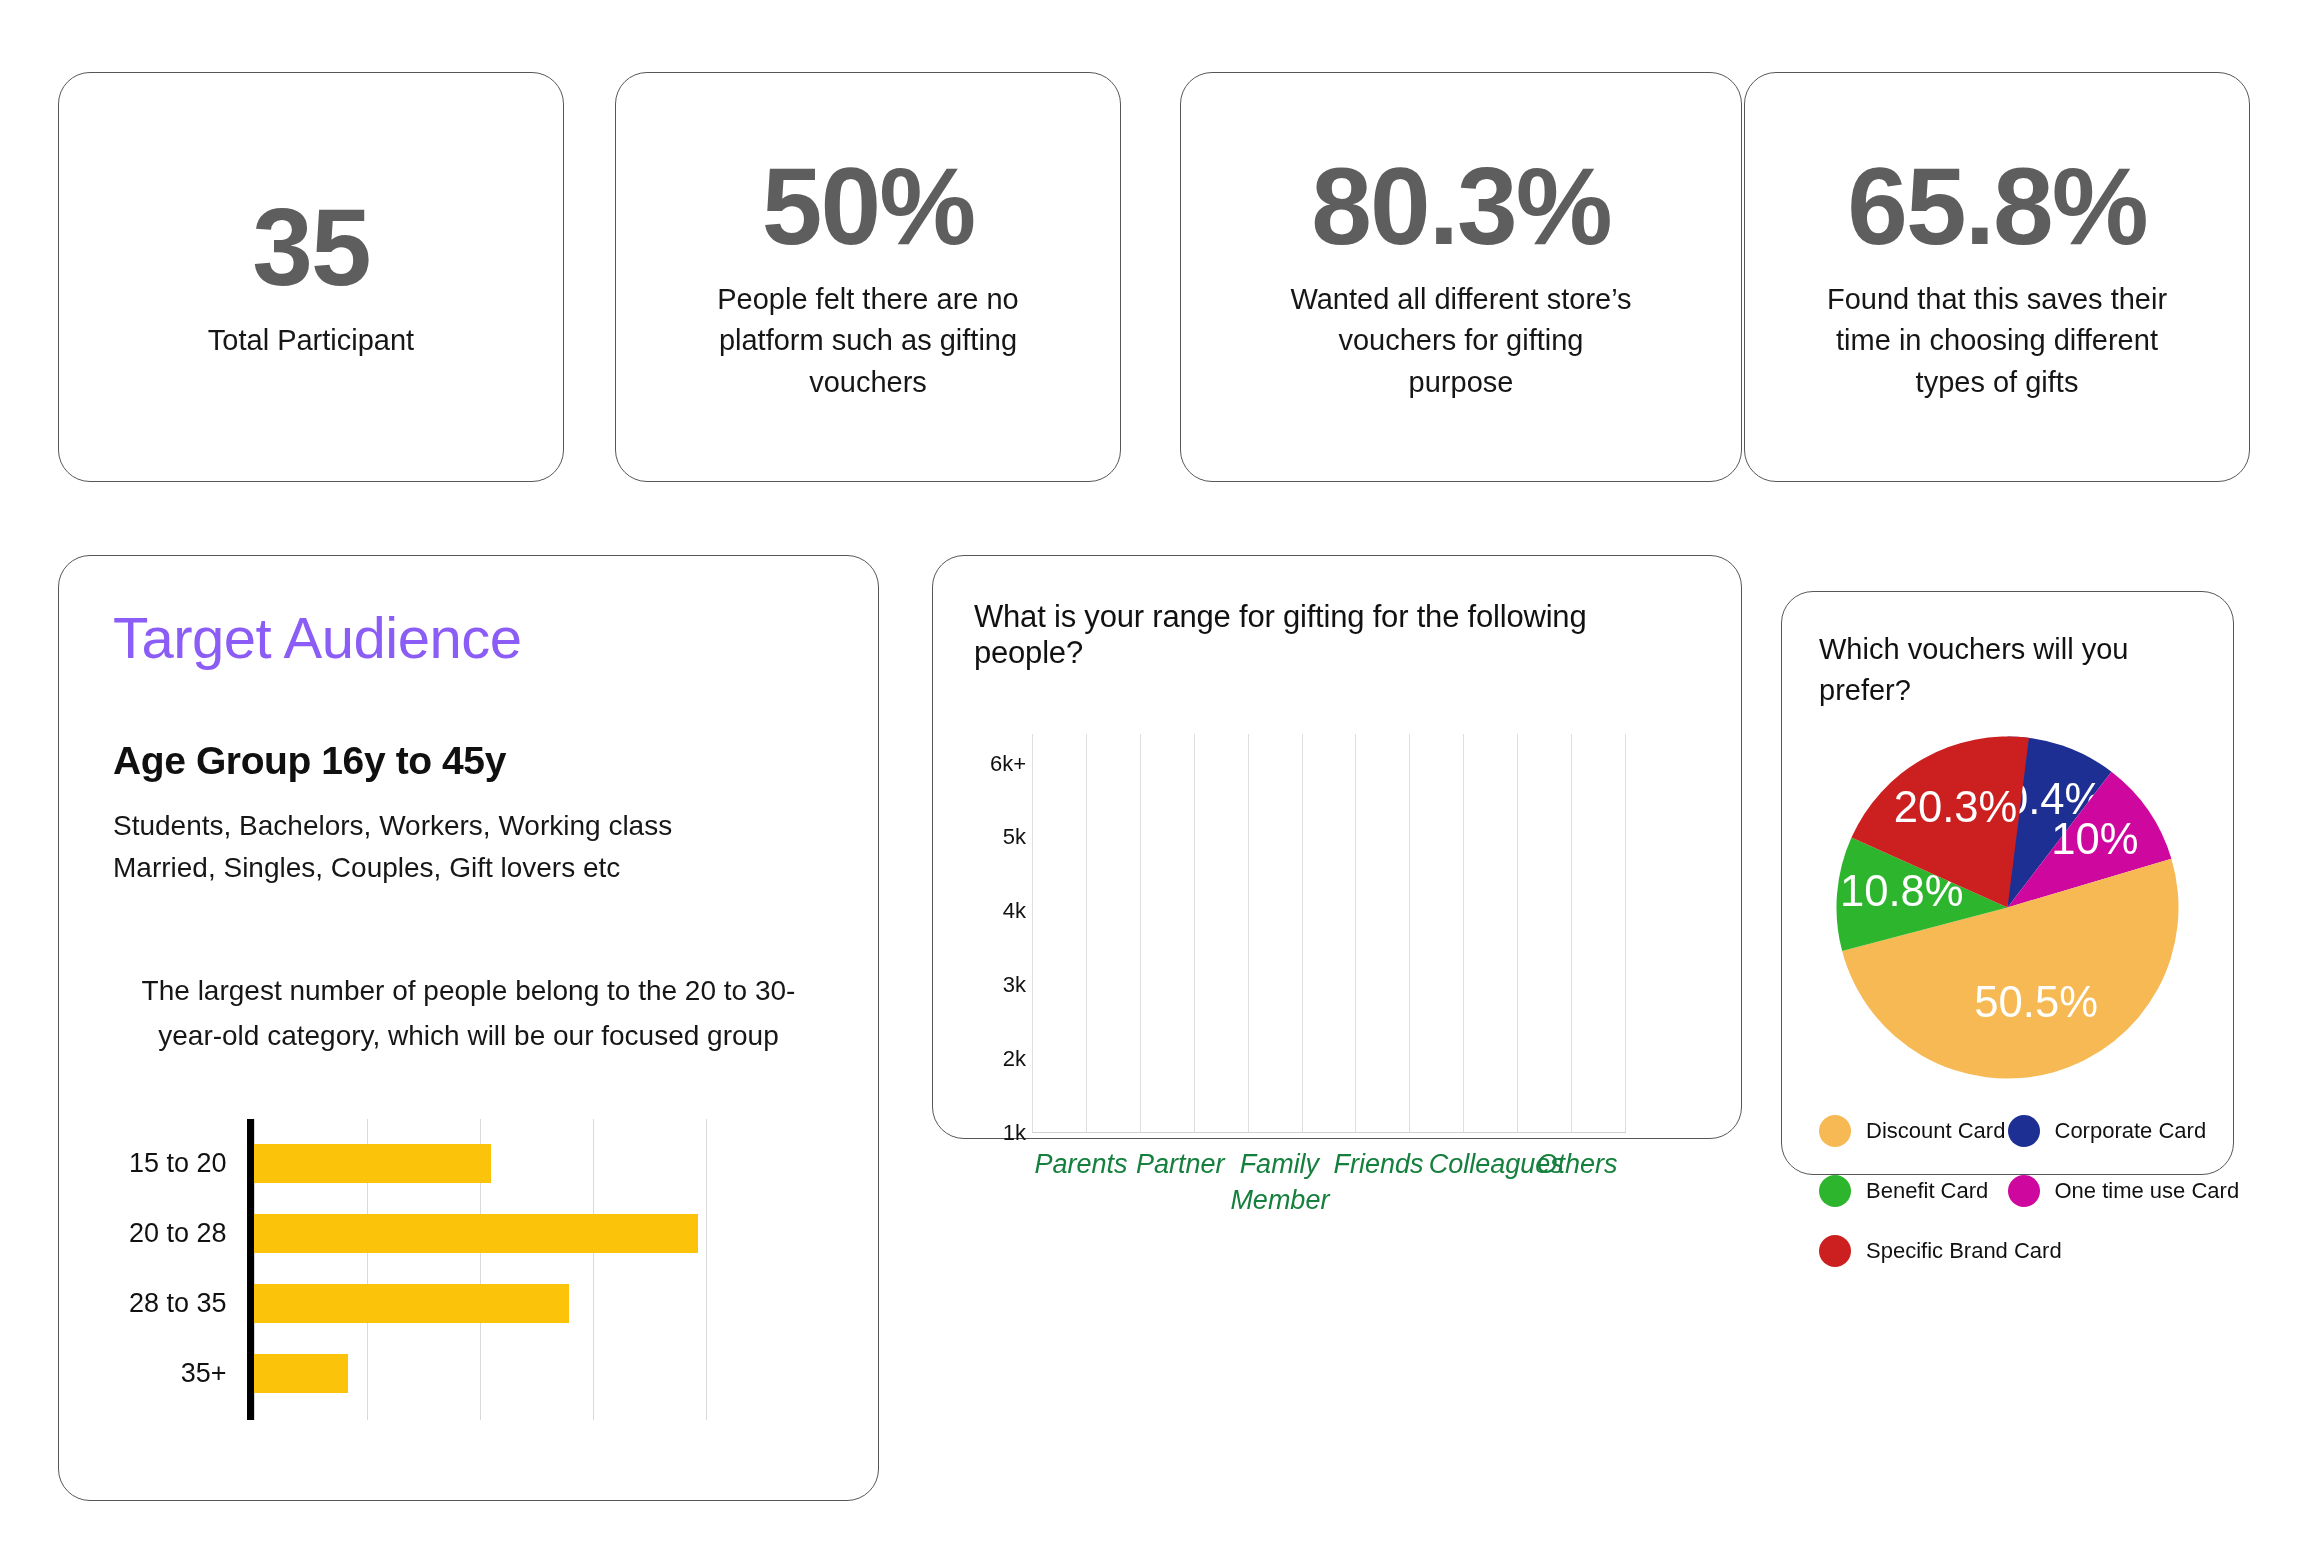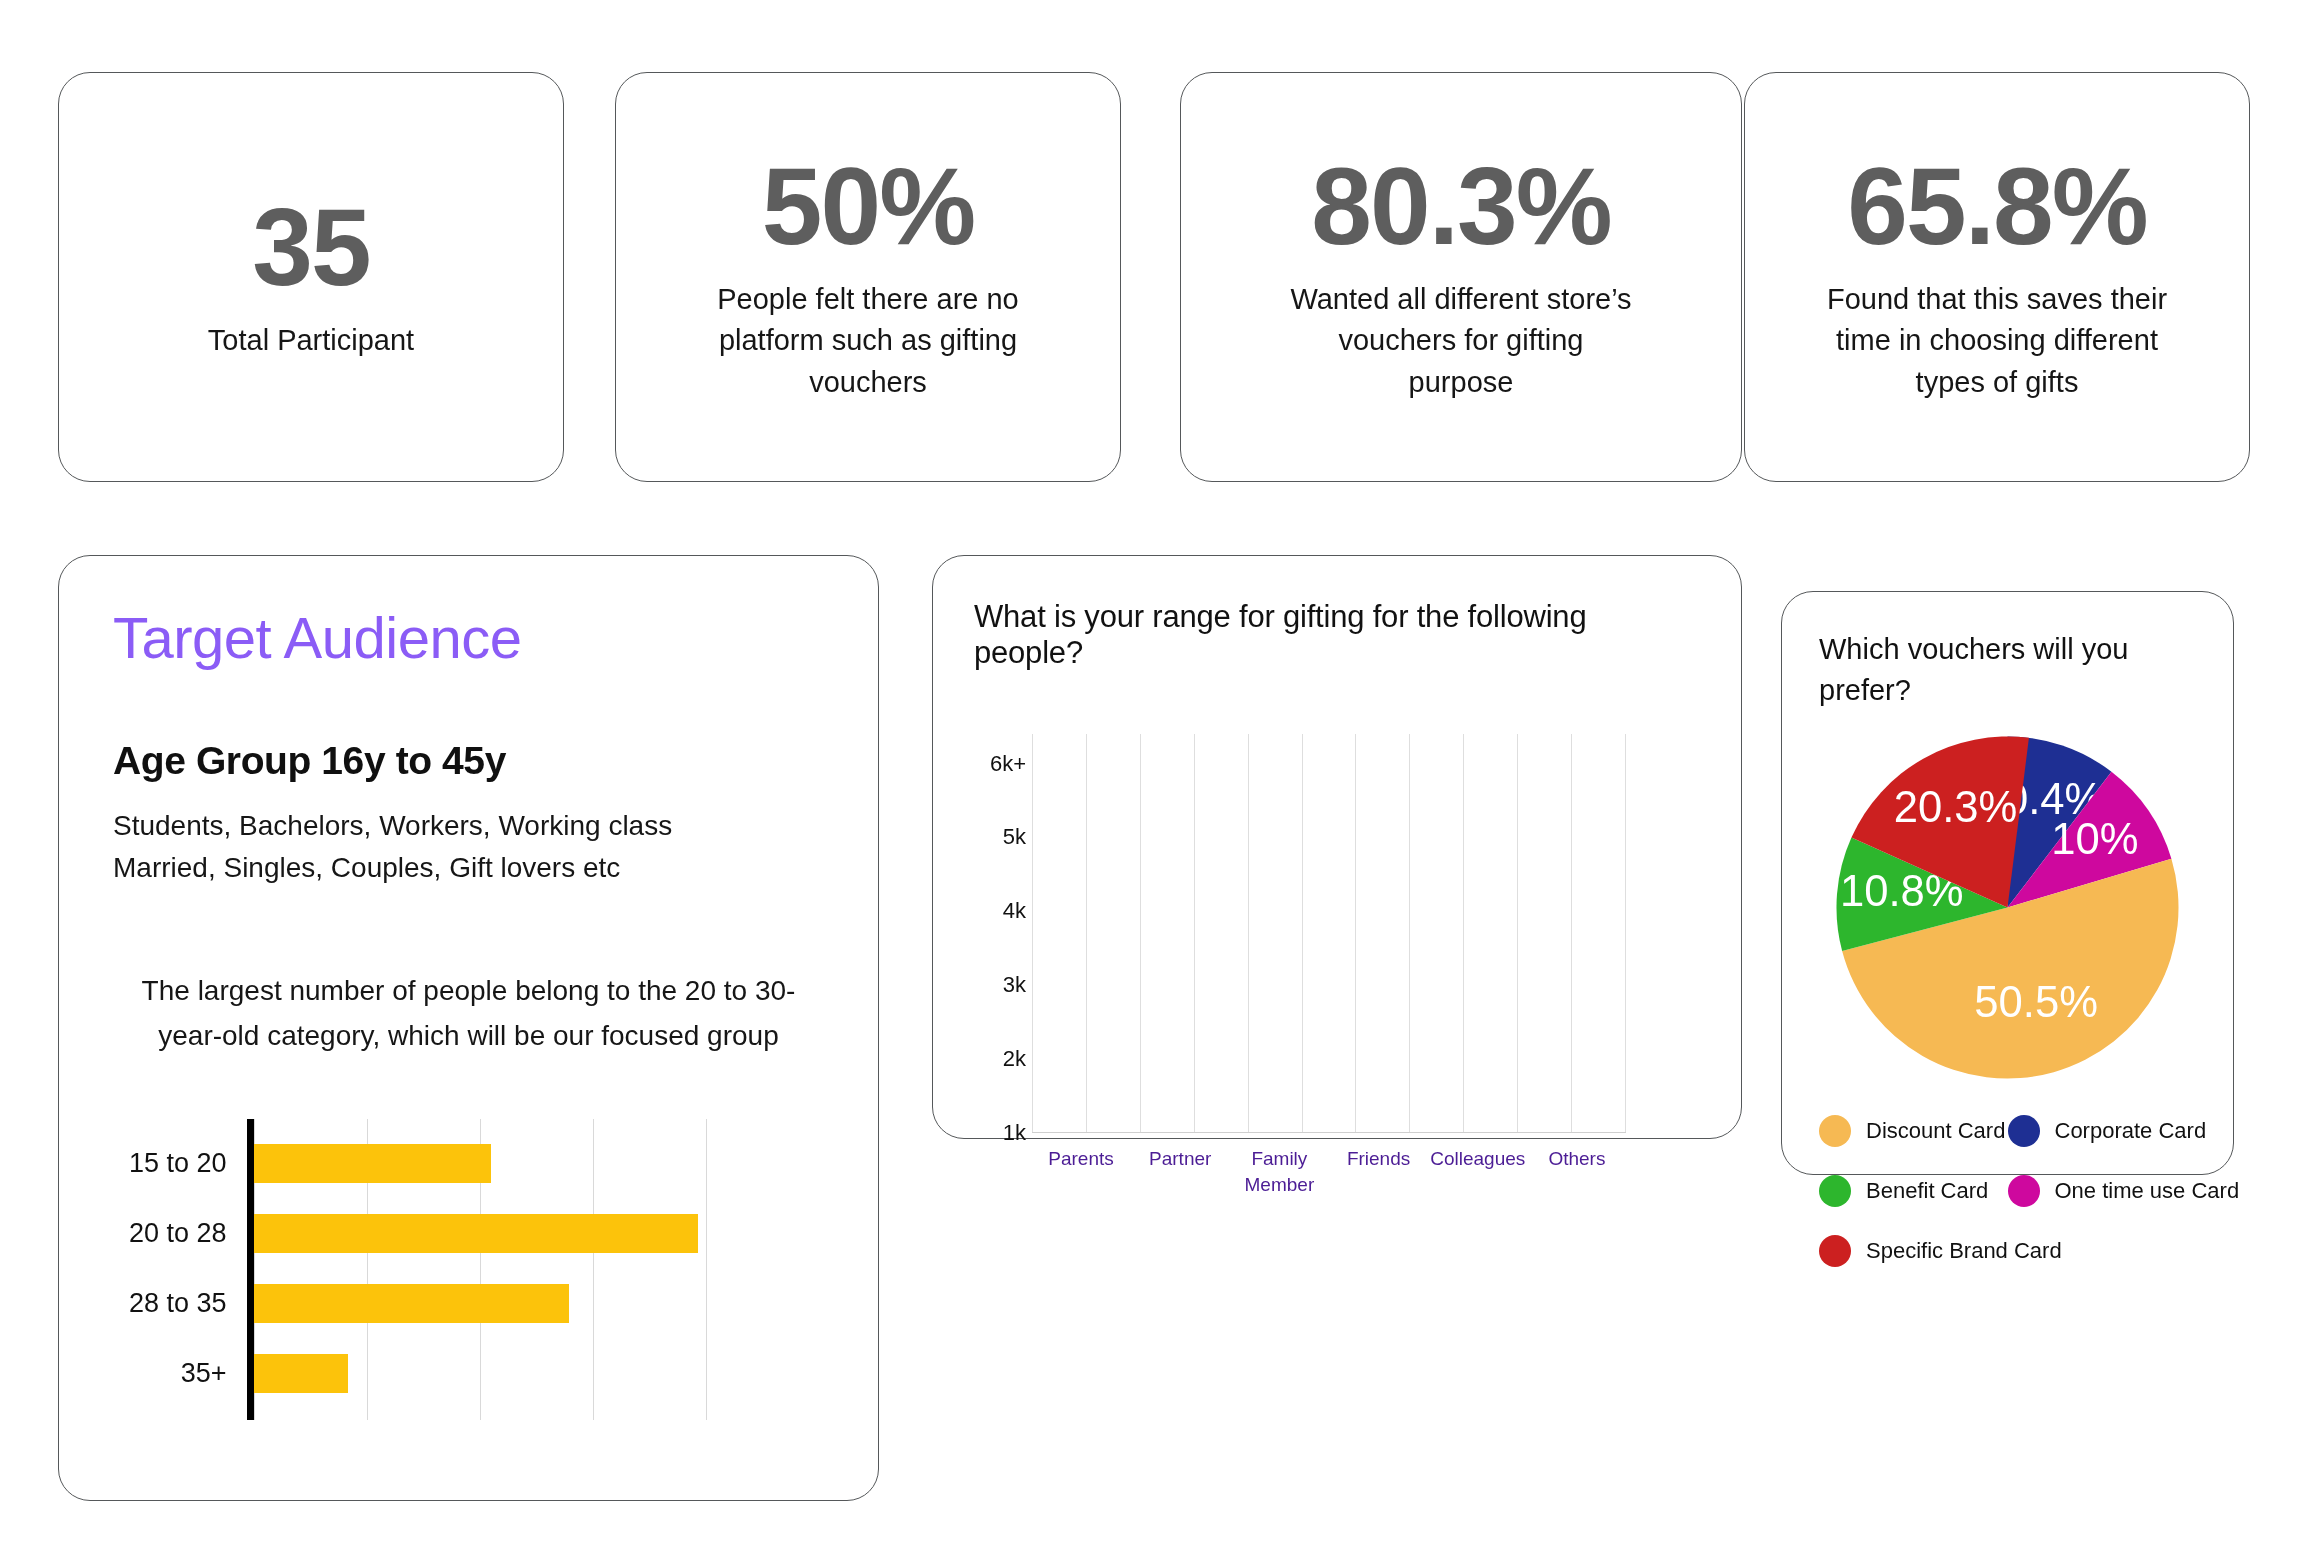--- a/index.html
+++ b/index.html
@@ -122,21 +122,21 @@
     display: flex; align-items: flex-end; justify-content: space-between;
   }
   .bar-col { width: 98px; display: flex; justify-content: center; }
   .bar-fill { width: 65px; background: #FCC30B; }
   .bar-xlabels {
     position: absolute; left: 0; right: 0; top: 100%;
     display: flex; justify-content: space-between;
     margin-top: 13px;
   }
   .bar-xlabel {
-    width: 98px; text-align: center; font-size: 19px; color: #4c1d95; line-height: 1.35;
+    width: 98px; text-align: center; font-size: 27px; color: #15803d; line-height: 1.35; font-style: italic;
   }
 
   
   #pie-card { padding: 37px 37px 8px 37px; margin-top: 36px; }
   .pie-title { font-size: 29px; color: #111; line-height: 1.42; font-weight: normal; }
   .pie-holder { position: relative; width: 349px; height: 349px; margin: 22px auto 0 auto; }
   .pie-holder svg { width: 100%; height: 100%; display: block; }
   .pie-pct { font-size: 25px; fill: #ffffff; }
   .legend { margin-top: 33px; display: flex; flex-wrap: wrap; }
   .legend-item {

